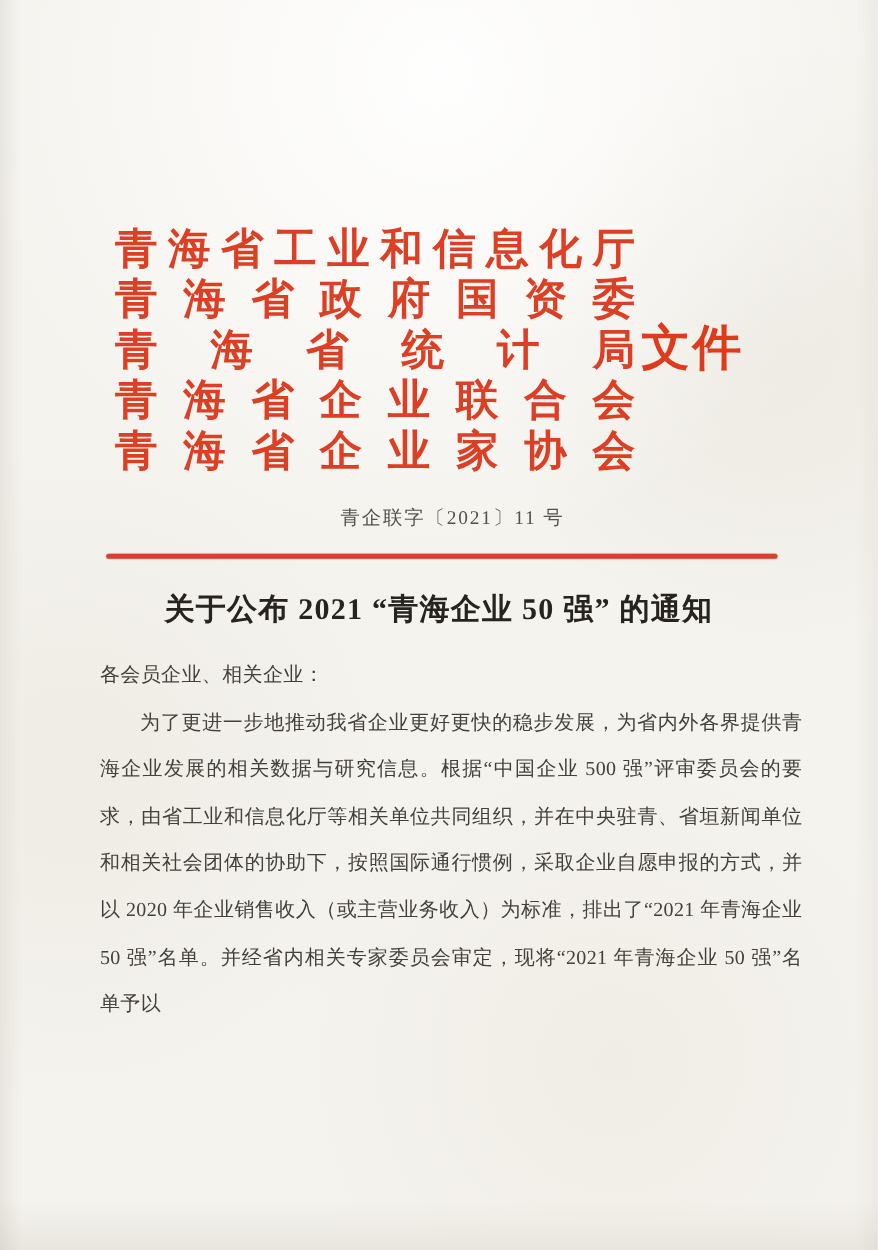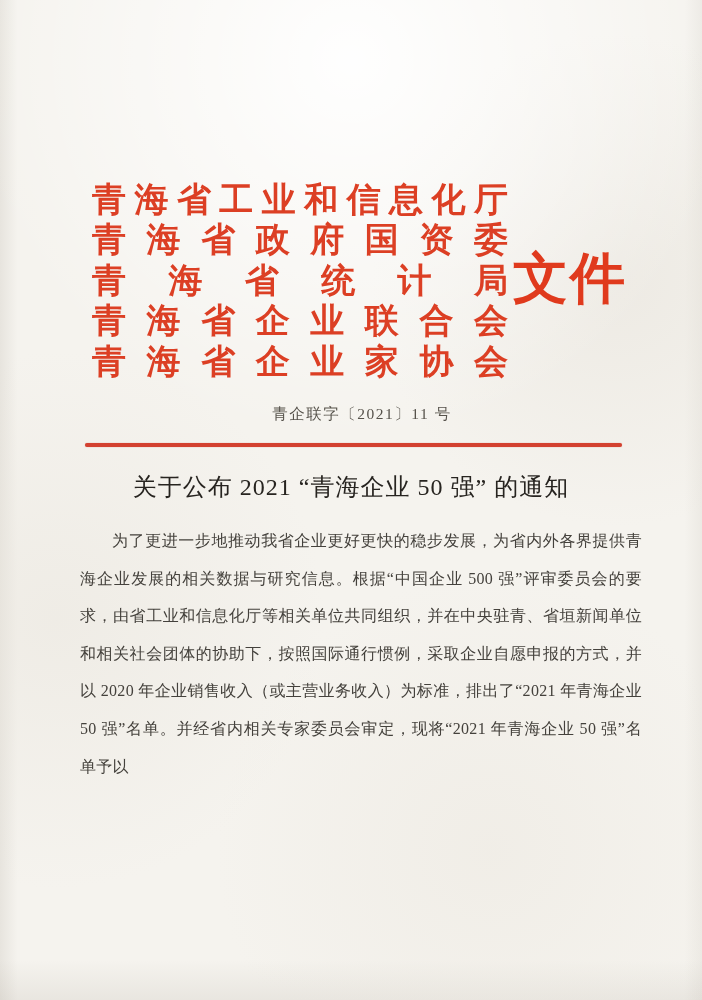--- a/index.html
+++ b/index.html
@@ -36,21 +36,21 @@
     line-height: 40.4px;
     font-size: 34px;
     font-weight: 700;
     color: #dc3f24;
     white-space: nowrap;
   }
   .file-label {
     position: absolute;
     left: 513px;
     top: 249px;
-    font-size: 55px;
+    font-size: 39px;
     line-height: 60px;
     font-weight: 800;
     color: #e03a1d;
     letter-spacing: 2px;
     white-space: nowrap;
   }
 
   
   .doc-number {
     position: absolute;
@@ -79,21 +79,21 @@
 
   
   .notice-title {
     position: absolute;
     left: 0;
     top: 471px;
     width: 100%;
     margin: 0;
     text-align: center;
     font-size: 24px;
-    font-weight: 400;
+    font-weight: 700;
     letter-spacing: 1px;
     color: #272420;
   }
 
   
   .body-text {
     position: absolute;
     left: 80px;
     top: 522px;
     width: 562px;
@@ -166,16 +166,17 @@
 
   <div class="file-label">文件</div>
 
   <div class="doc-number">青企联字〔2021〕11 号</div>
 
   <div class="red-rule"></div>
 
   <h1 class="notice-title">关于公布 2021 “青海企业 50 强” 的通知</h1>
 
   <div class="body-text">
+    <p class="salutation">各会员企业、相关企业：</p>
     <p class="para">为了更进一步地推动我省企业更好更快的稳步发展，为省内外各界提供青海企业发展的相关数据与研究信息。根据“中国企业 500 强”评审委员会的要求，由省工业和信息化厅等相关单位共同组织，并在中央驻青、省垣新闻单位和相关社会团体的协助下，按照国际通行惯例，采取企业自愿申报的方式，并以 2020 年企业销售收入（或主营业务收入）为标准，排出了“2021 年青海企业 50 强”名单。并经省内相关专家委员会审定，现将“2021 年青海企业 50 强”名单予以</p>
   </div>
 
 </div>
 
 </body></html>

